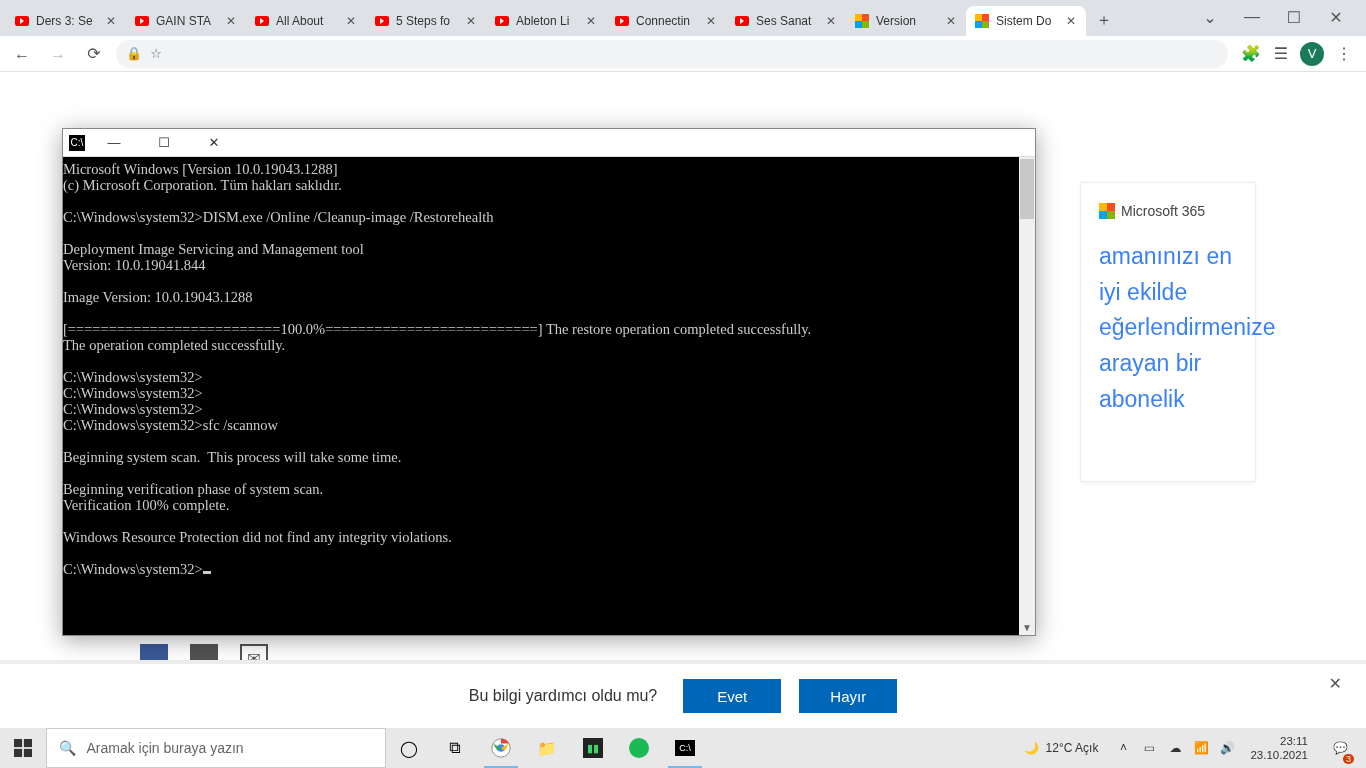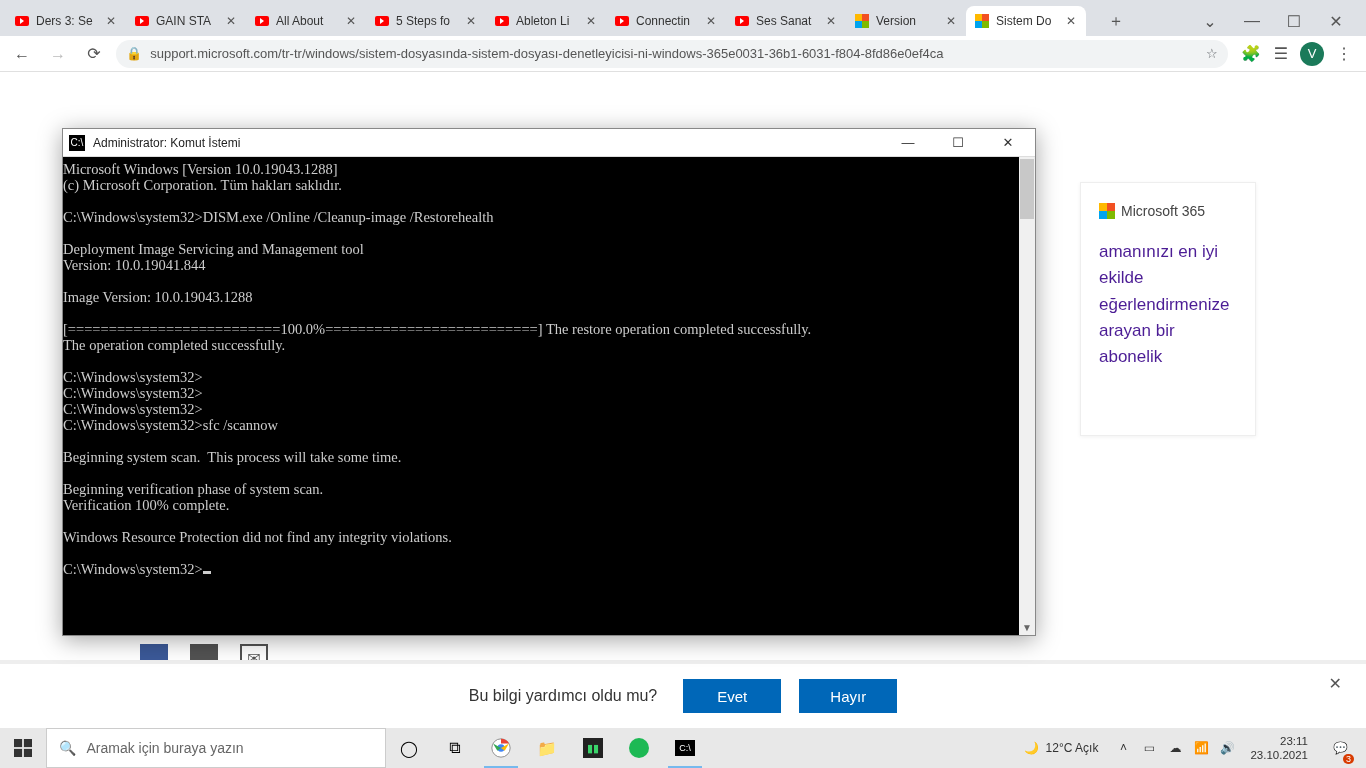--- a/index.html
+++ b/index.html
@@ -1,20 +1,20 @@
 <!DOCTYPE html>
 <html><head>
 <meta charset="utf-8">
 <style>
 *{margin:0;padding:0;box-sizing:border-box;font-family:"Segoe UI",Arial,sans-serif}
 body{width:1366px;height:768px;overflow:hidden;background:#fff;position:relative}
 
 
 .browser{position:absolute;inset:0;display:flex;flex-direction:column;background:#dee1e6}
-.tabstrip{height:36px;background:#dee1e6;display:flex;align-items:center;padding:6px 6px 0 6px;gap:12px}
+.tabstrip{height:36px;background:#dee1e6;display:flex;align-items:flex-start;padding:6px 6px 0 6px;gap:0}
 .tab{height:30px;background:#dee1e6;border-radius:8px 8px 0 0;display:flex;align-items:center;padding:0 8px;font-size:12px;color:#333;min-width:0;flex:0 0 120px;max-width:120px;position:relative;gap:6px}
 .tab.active{background:#fff}
 .tab .fav{width:16px;height:16px;flex:0 0 16px;display:flex;align-items:center;justify-content:center}
 .tab .title{white-space:nowrap;overflow:hidden;flex:1}
 .tab .close{width:14px;height:14px;display:flex;align-items:center;justify-content:center;color:#555;font-size:12px}
 .newtab{width:28px;height:28px;display:flex;align-items:center;justify-content:center;color:#555;font-size:16px;margin-left:4px}
 .win-controls{margin-left:auto;display:flex;gap:10px;padding-right:8px;align-items:center}
 .win-controls span{width:32px;height:22px;display:flex;align-items:center;justify-content:center;color:#555}
 .win-mycaret{width:18px;color:#888}
 
@@ -27,21 +27,21 @@
 .urlbar .star{color:#5f6368}
 .addr-right{display:flex;align-items:center;gap:12px;padding:0 6px}
 .avatar{width:24px;height:24px;border-radius:50%;background:#1b7a5a;color:#fff;display:flex;align-items:center;justify-content:center;font-size:13px;font-weight:500}
 
 .page{flex:1;background:#fff;position:relative;overflow:hidden}
 
 
 .ms365{position:absolute;right:110px;top:110px;width:176px;background:#fff;border:1px solid #eee;box-shadow:0 1px 4px rgba(0,0,0,.06);padding:20px 18px 24px 18px}
 .ms365 .logo{display:flex;align-items:center;gap:6px;font-size:14px;color:#444;margin-bottom:20px}
 .ms365 .logo-sq{width:16px;height:16px;background:conic-gradient(#f25022 0 25%,#7fba00 0 50%,#00a4ef 0 75%,#ffb900 0)}
-.ms365 .blurb{font-size:17px;color:#4c1d95;line-height:1.55;margin-bottom:40px}
+.ms365 .blurb{font-size:23px;color:#3b82f6;line-height:1.55;margin-bottom:40px}
 .ms365 .cta{background:#0067b8;color:#fff;border:none;padding:12px 16px;font-size:14px;cursor:pointer}
 
 
 .social{position:absolute;left:140px;top:572px;display:flex;gap:22px}
 .social .box{width:28px;height:28px;background:#666}
 .rss{position:absolute;left:140px;top:616px;color:#0067b8;font-size:14px;letter-spacing:.5px;display:flex;align-items:center;gap:8px}
 
 
 .feedback{position:absolute;left:0;right:0;bottom:40px;height:68px;background:#fff;border-top:4px solid #eee;display:flex;align-items:center;justify-content:center;gap:18px}
 .feedback .q{font-size:16px;color:#333;margin-right:8px}
@@ -162,21 +162,20 @@
       <span>✕</span>
     </div>
   </div>
 
   <div class="addr">
     <div class="nav-btn">←</div>
     <div class="nav-btn disabled">→</div>
     <div class="nav-btn">⟳</div>
     <div class="urlbar">
       <span class="lock">🔒</span>
-      <span class="urltext">support.microsoft.com/tr-tr/windows/sistem-dosyasında-sistem-dosyası-denetleyicisi-ni-windows-365e0031-36b1-6031-f804-8fd86e0ef4ca</span>
       <span class="star">☆</span>
     </div>
     <div class="addr-right">
       <span style="color:#555">🧩</span>
       <span style="color:#555">☰</span>
       <div class="avatar">V</div>
       <span style="color:#555">⋮</span>
     </div>
   </div>
 
@@ -206,21 +205,20 @@
     <div class="feedback">
       <span class="q">Bu bilgi yardımcı oldu mu?</span>
       <button>Evet</button>
       <button>Hayır</button>
       <span class="fb-close">✕</span>
     </div>
 
     <div class="cmd-win">
       <div class="cmd-titlebar">
         <div class="ico">C:\</div>
-        <div class="ttl">Administrator: Komut İstemi</div>
         <div class="wc">—</div>
         <div class="wc">☐</div>
         <div class="wc">✕</div>
       </div>
       <div class="cmd-body">
         <div class="cmd-text" id="cmd-text">Microsoft Windows [Version 10.0.19043.1288]
 (c) Microsoft Corporation. Tüm hakları saklıdır.
 
 C:\Windows\system32&gt;DISM.exe /Online /Cleanup-image /Restorehealth
 

